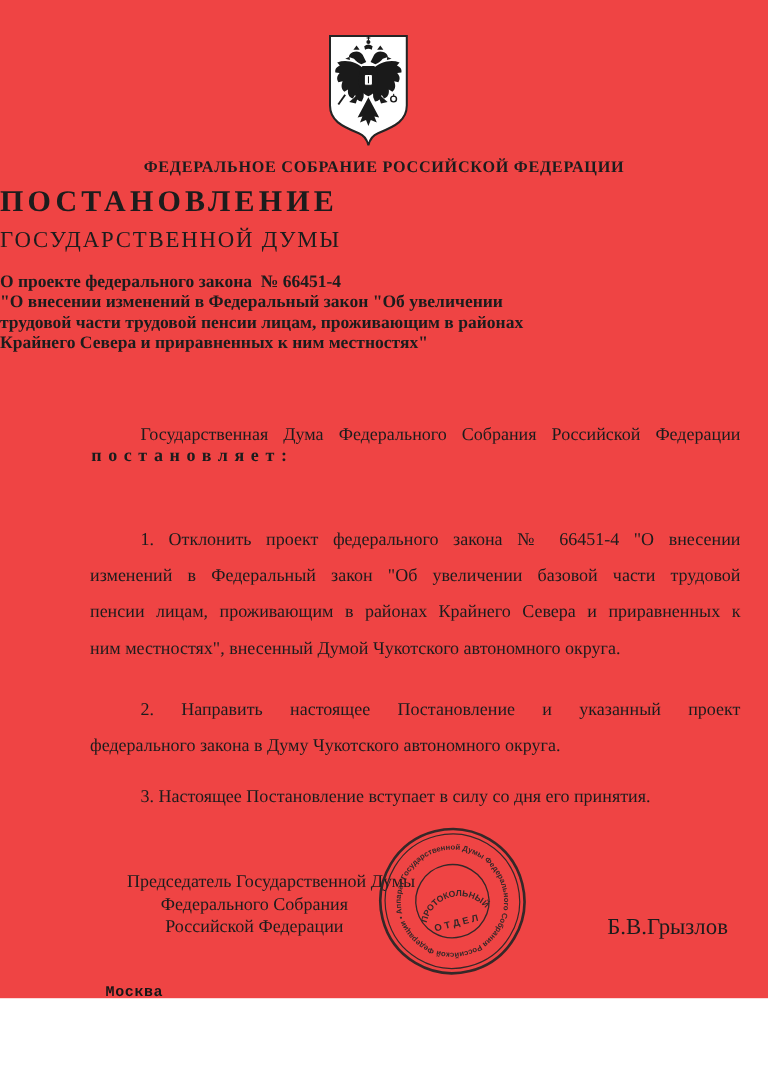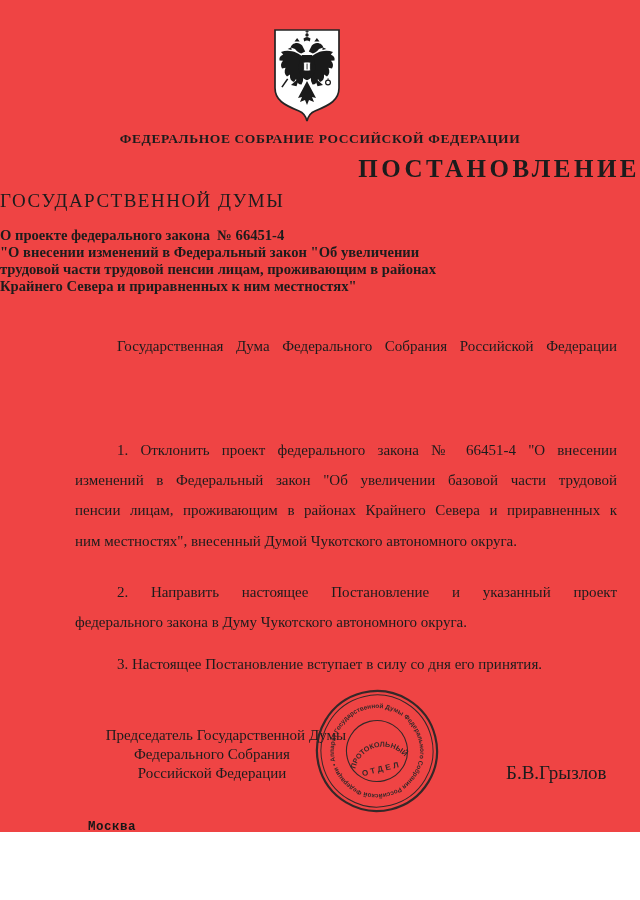--- a/index.html
+++ b/index.html
@@ -10,35 +10,35 @@
     padding-left:44px;
   }
   .abs{position:absolute;}
   
   #emblem{left:271px;top:26px;width:72px;height:96px;}
   #institution{
     left:0;top:131px;width:640px;text-align:center;
     font-size:13.5px;font-weight:700;letter-spacing:0.6px;
   }
   #doc-type{
-    left:0;top:155px;width:640px;text-align:right;
+    left:0;top:155px;width:640px;text-align:left;
     font-size:25px;font-weight:700;letter-spacing:3.5px;
   }
   #doc-issuer{
     left:0;top:190px;width:640px;text-align:left;
     font-size:19px;font-weight:400;letter-spacing:1.5px;
   }
   #subject{
     left:0;top:227px;width:640px;text-align:left;
     font-size:14.6px;font-weight:700;line-height:17px;
   }
   
   .bodytext{font-size:15px;}
   #intro{
-    left:75px;top:337px;width:542px;line-height:18px;
+    left:75px;top:354px;width:542px;line-height:18px;
     text-align:justify;text-align-last:justify;text-indent:42px;
   }
   #resolves{
     left:76px;top:372px;width:300px;font-weight:700;letter-spacing:5.5px;font-size:15px;
   }
   .para{left:75px;width:542px;}
   .bl{height:30.2px;line-height:30.2px;white-space:nowrap;}
   .jl{text-align:justify;text-align-last:justify;white-space:normal;}
   .ind{text-indent:42px;}
   #item1{top:435px;}
@@ -100,20 +100,21 @@
   <div id="doc-issuer" class="abs">ГОСУДАРСТВЕННОЙ ДУМЫ</div>
 
   <div id="subject" class="abs">
     <div>О проекте федерального закона &nbsp;№ 66451-4</div>
     <div>"О внесении изменений в Федеральный закон "Об увеличении</div>
     <div>трудовой части трудовой пенсии лицам, проживающим в районах</div>
     <div>Крайнего Севера и приравненных к ним местностях"</div>
   </div>
 
   <div id="intro" class="abs bodytext">Государственная Дума Федерального Собрания Российской Федерации</div>
+  <div id="resolves" class="abs">постановляет:</div>
 
   <div id="item1" class="abs para bodytext">
     <div class="bl jl ind">1. Отклонить проект федерального закона № 66451-4 "О внесении</div>
     <div class="bl jl">изменений в Федеральный закон "Об увеличении базовой части трудовой</div>
     <div class="bl jl">пенсии лицам, проживающим в районах Крайнего Севера и приравненных к</div>
     <div class="bl">ним местностях", внесенный Думой Чукотского автономного округа.</div>
   </div>
 
   <div id="item2" class="abs para bodytext">
     <div class="bl jl ind">2. Направить настоящее Постановление и указанный проект</div>

